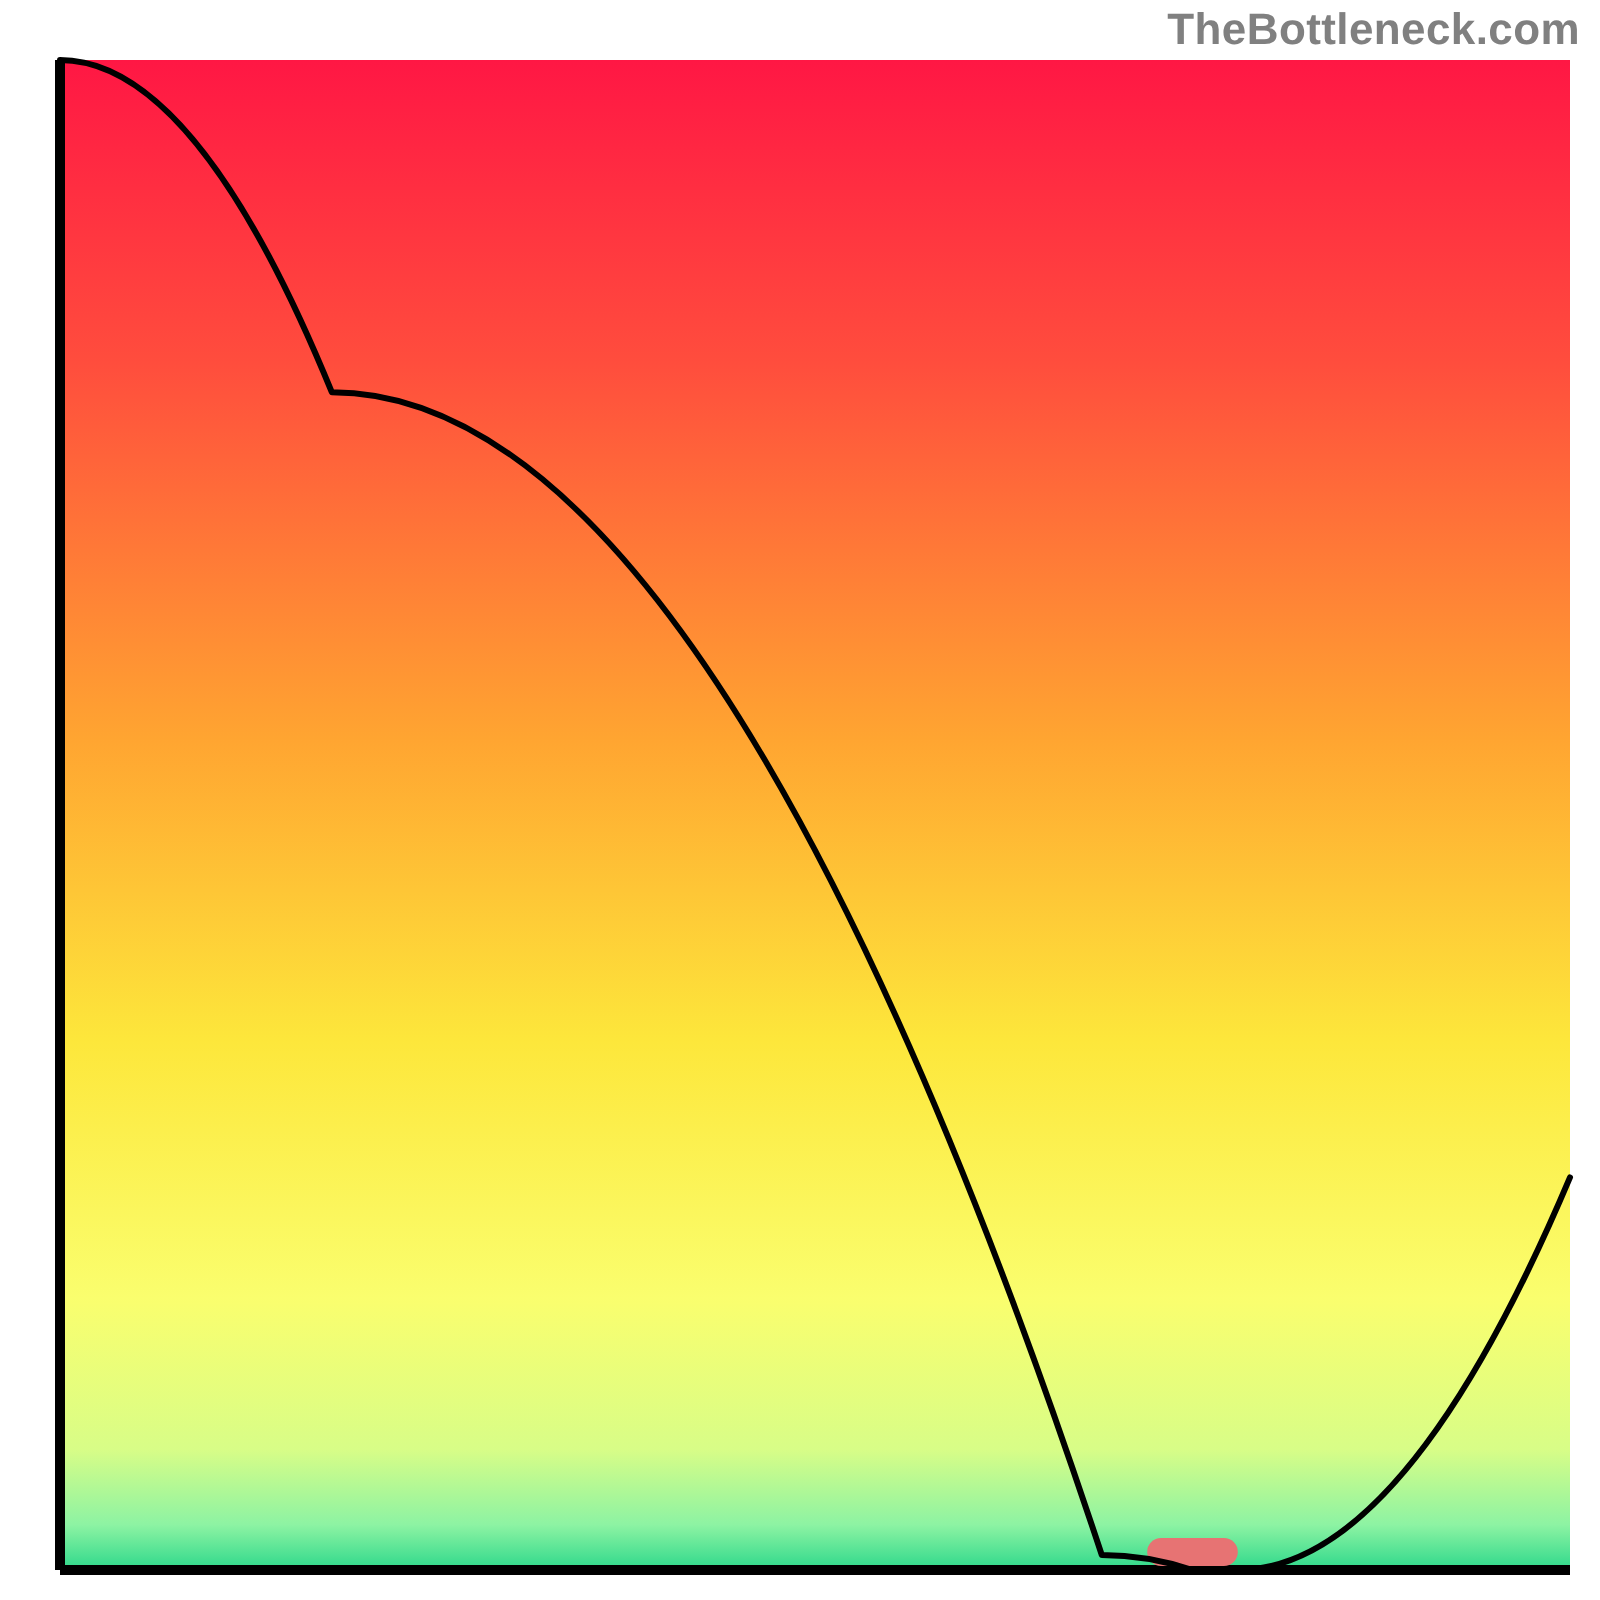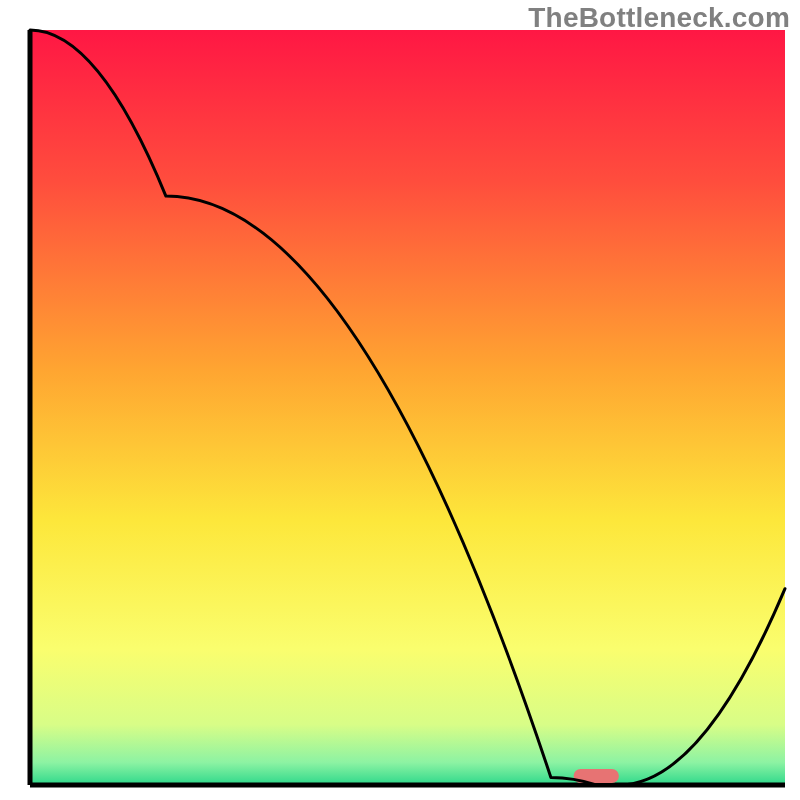--- a/index.html
+++ b/index.html
@@ -12,21 +12,21 @@
   }
   .container {
     position: relative;
     width: 800px;
     height: 800px;
   }
   .watermark {
     position: absolute;
     top: 2px;
     right: 10px;
-    font-size: 28px;
+    font-size: 22px;
     font-weight: 600;
     color: #808080;
     letter-spacing: 0.2px;
     margin-left: 36px;
   }
   svg.chart {
     position: absolute;
     top: 0;
     left: 0;
   }

